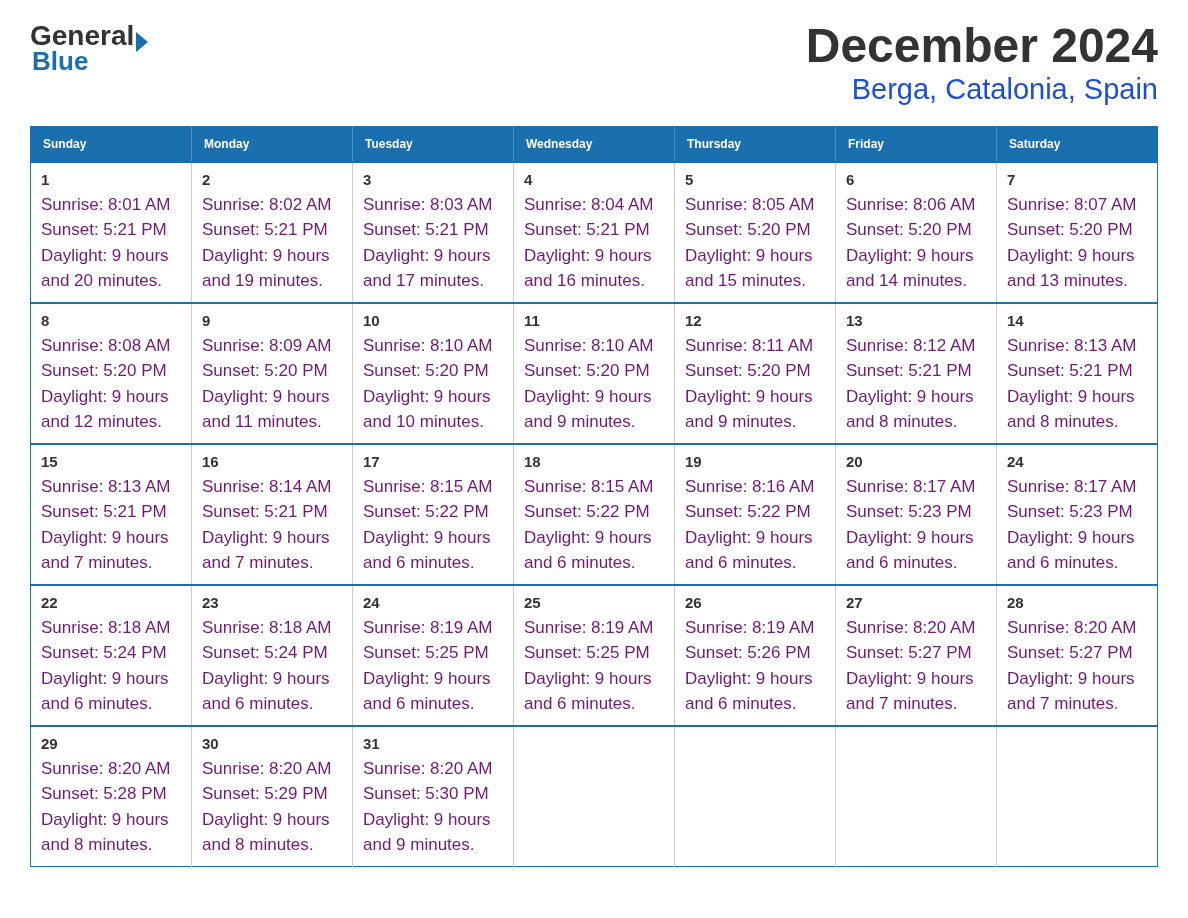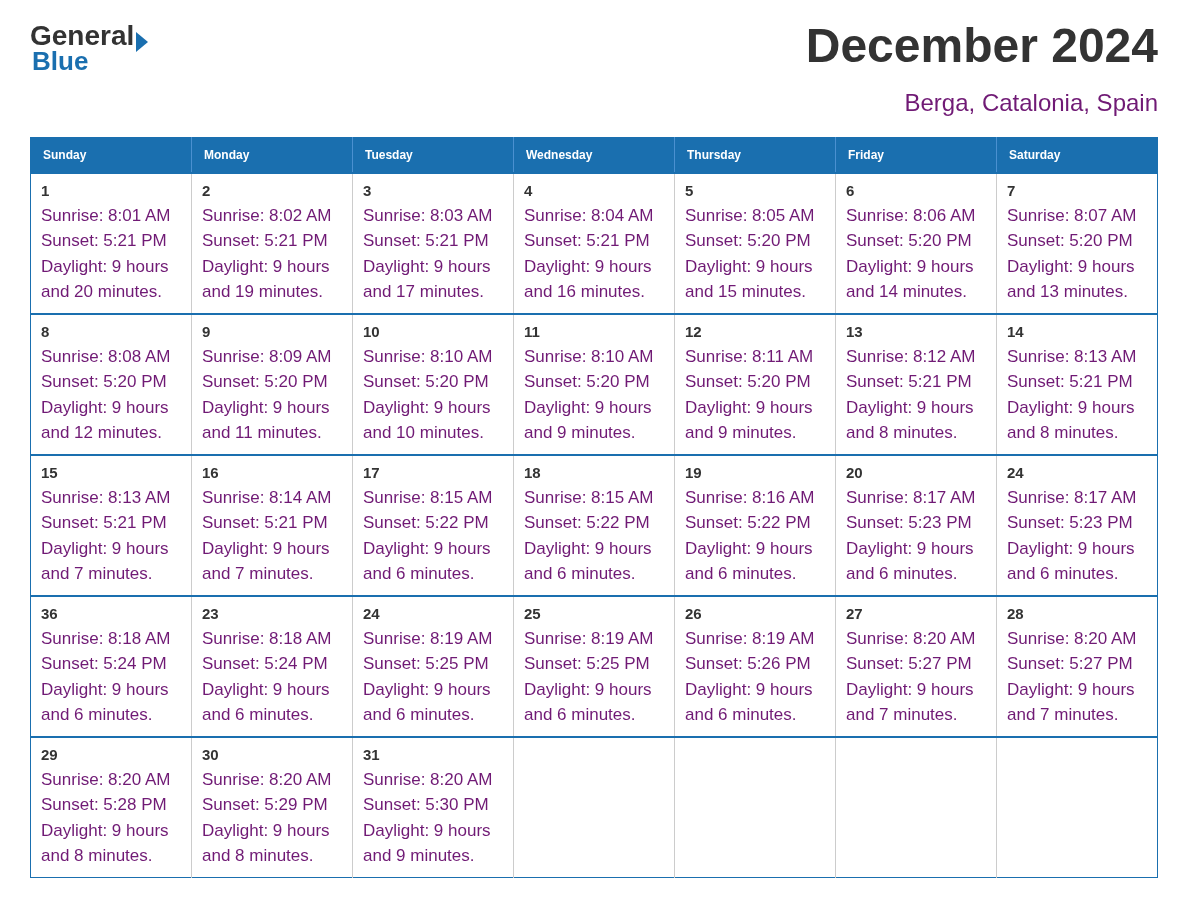--- a/index.html
+++ b/index.html
@@ -40,24 +40,24 @@
     .title-section {
       text-align: right;
     }
     .title-section h1 {
       font-size: 48px;
       font-weight: bold;
       color: #333;
       line-height: 1.1;
     }
     .title-section h2 {
-      font-size: 24px;
+      font-size: 29px;
       font-weight: normal;
-      color: #701a75;
-      margin-top: 16px;
+      color: #1d4ed8;
+      margin-top: 0;
     }
     .calendar {
       width: 100%;
       border-collapse: collapse;
       border: 1px solid #1a6faf;
     }
     .calendar thead tr th {
       background-color: #1a6faf;
       color: #fff;
       font-size: 12px;
@@ -329,21 +329,21 @@
         <span class="day-info">
           Sunrise: 8:17 AM<br>
           Sunset: 5:23 PM<br>
           Daylight: 9 hours<br>
           and 6 minutes.
         </span>
       </td>
       </tr>
       <tr>
         <td>
-        <span class="day-number">36</span>
+        <span class="day-number">22</span>
         <span class="day-info">
           Sunrise: 8:18 AM<br>
           Sunset: 5:24 PM<br>
           Daylight: 9 hours<br>
           and 6 minutes.
         </span>
       </td>
         <td>
         <span class="day-number">23</span>
         <span class="day-info">

